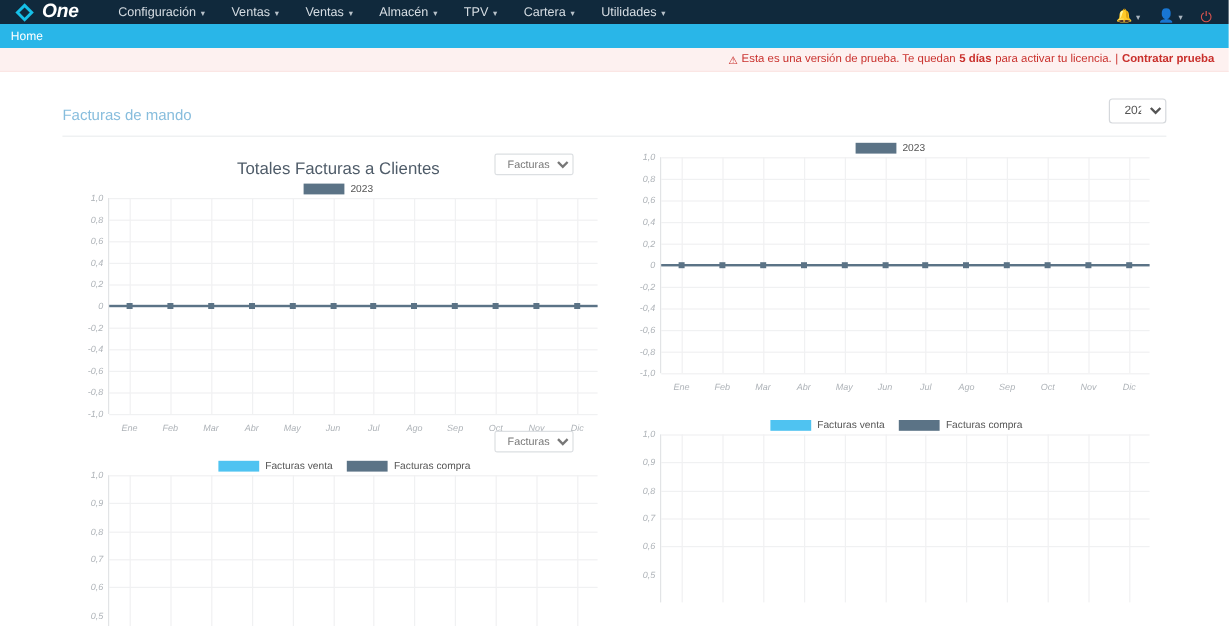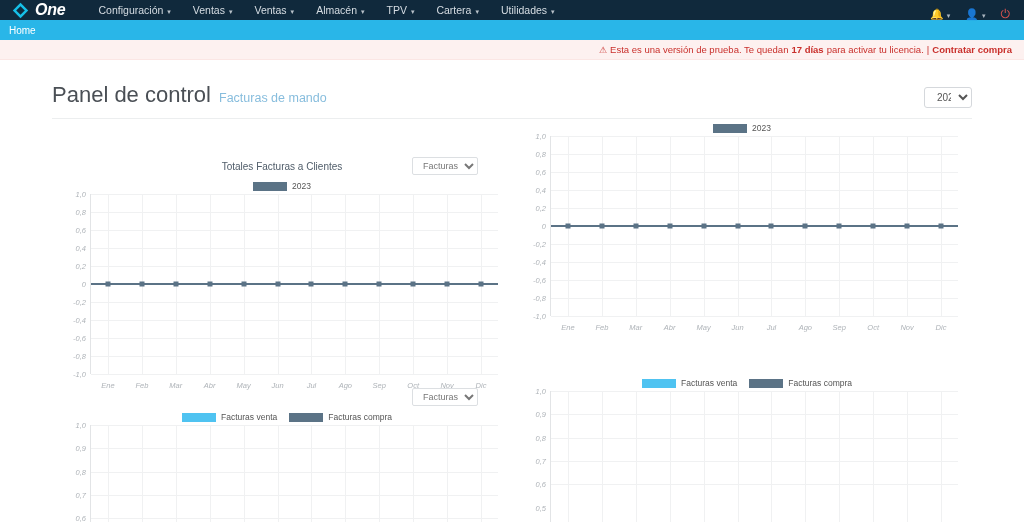--- a/index.html
+++ b/index.html
@@ -79,23 +79,22 @@
     border: 1px solid #d5d8dc; border-radius: 3px;
     background: #fff; padding: 3px 4px 3px 8px; width: 48px; height: 21px;
     cursor: pointer;
   }
 
   
   .charts { display: flex; flex-wrap: wrap; }
   .chart-cell { width: 50%; padding-top: 16px; position: relative; }
   .chart-head { position: relative; height: 34px; }
   .chart-title {
-    text-align: center; font-size: 10px; color: #4f5c69; font-weight: normal;
+    text-align: center; font-size: 14px; color: #4f5c69; font-weight: normal;
     padding-top: 2px;
-    margin-top: 24px;
   }
   .chart-select {
     position: absolute; right: 34px; top: -2px;
     font-family: "Liberation Sans", sans-serif;
     font-size: 9px; color: #777;
     border: 1px solid #dcdfe2; border-radius: 2px; background: #fff;
     padding: 2px 2px 2px 6px; width: 66px; height: 18px; cursor: pointer;
   }
   .legend {
     display: flex; justify-content: center; align-items: center;
@@ -187,31 +186,30 @@
   </div>
 </div>
 
 <div class="crumbbar">
   <a>Home</a>
 </div>
 
 <div class="trial">
   <span class="warn">⚠</span>
   <span>Esta es una versión de prueba. Te quedan</span>
-  <b>17 días</b>
+  <b>5 días</b>
   <span>para activar tu licencia.</span>
   <span class="sep">|</span>
-  <a>Contratar compra</a>
+  <a>Contratar prueba</a>
 </div>
 
 <div class="page">
 
   <div class="page-head">
     <div class="titles">
-      <span class="title">Panel de control</span>
       <span class="subtitle">Facturas de mando</span>
     </div>
     <select class="year-select">
       <option>2023</option>
     </select>
   </div>
 
   <div class="charts">
 
     <div class="chart-cell">

